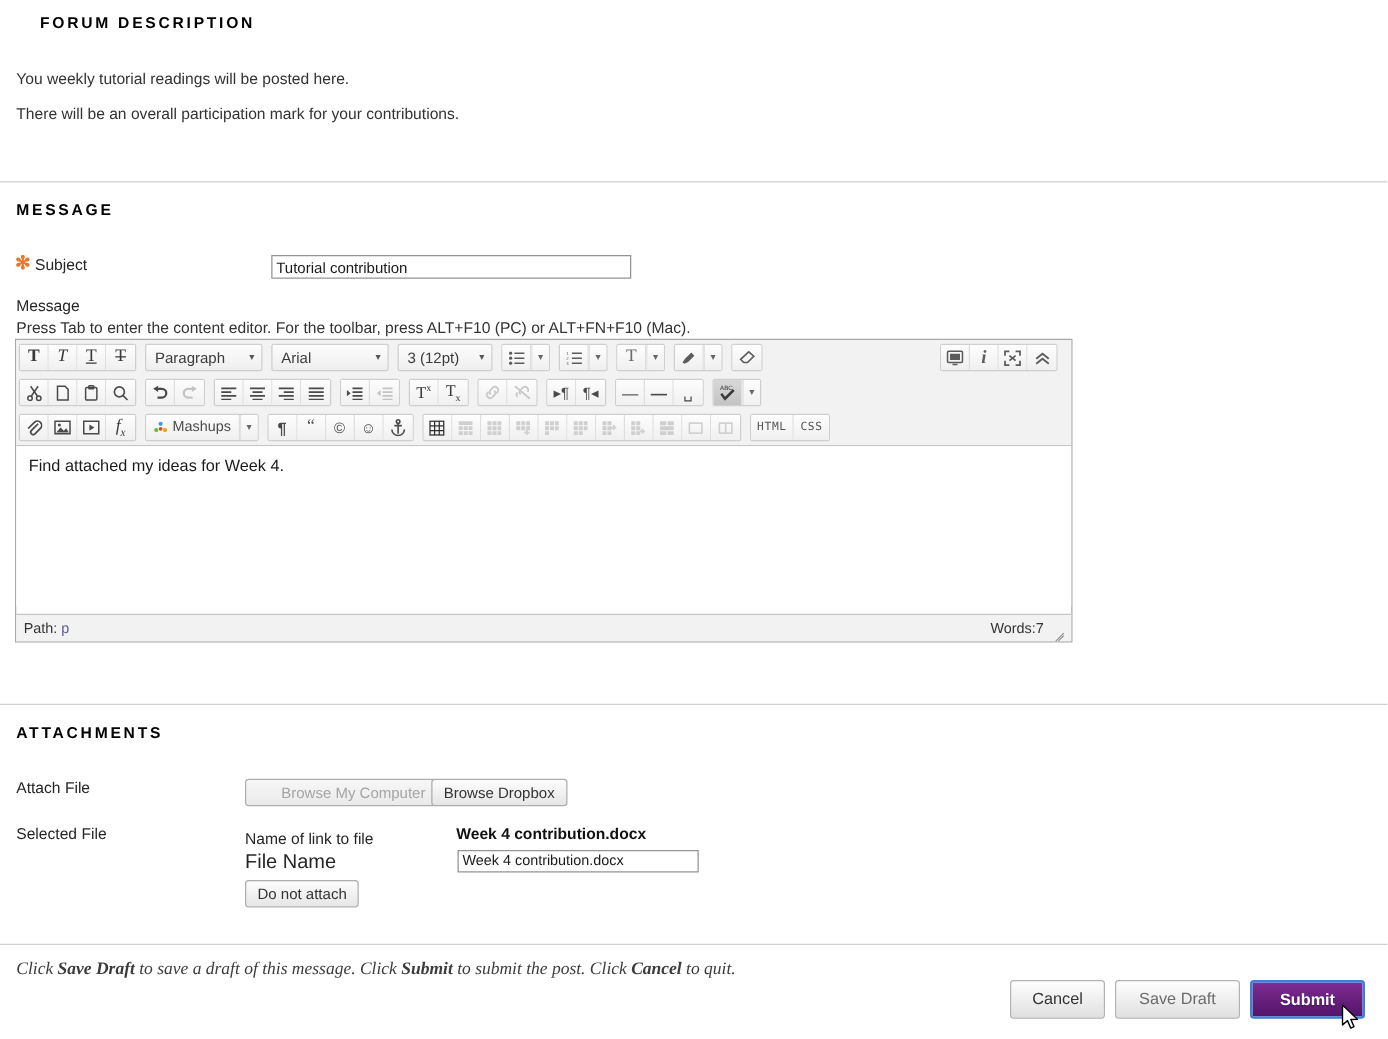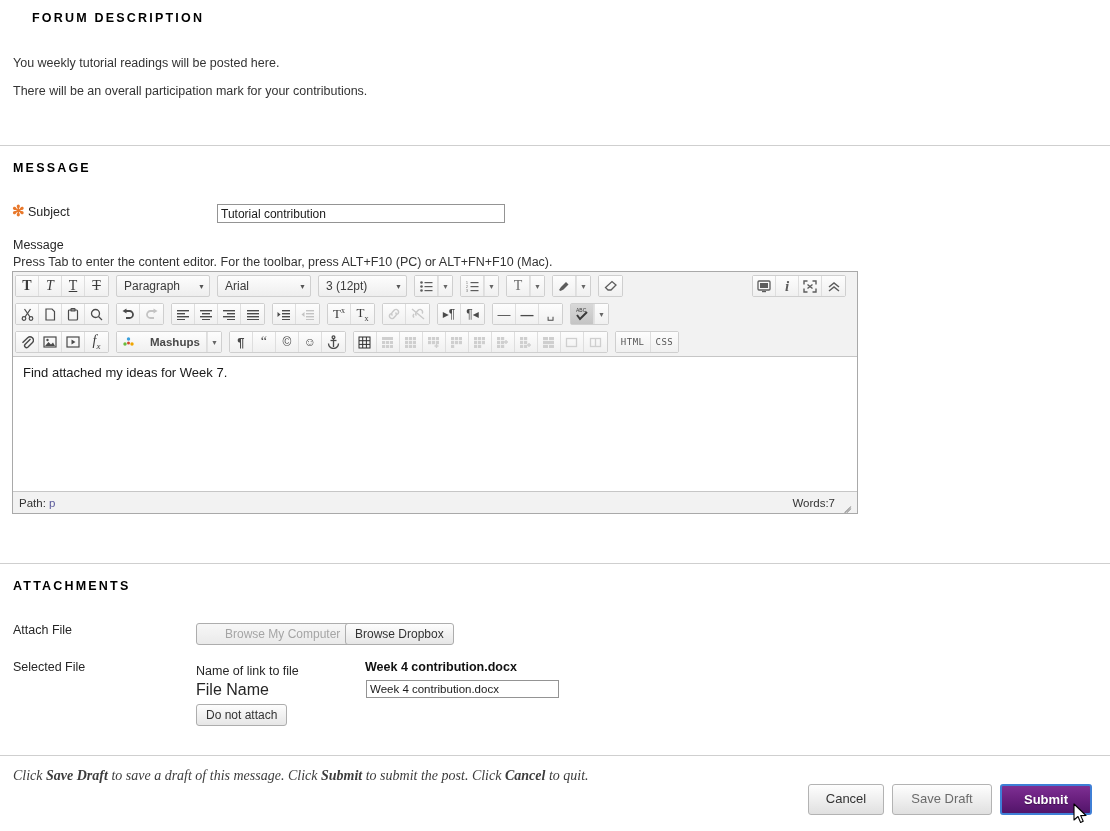--- a/index.html
+++ b/index.html
@@ -117,27 +117,27 @@
     margin-right: 7px;
     padding: 0 4px 0 7px;
     font-size: 12px;
     color: #3b3b3b;
     cursor: pointer;
     user-select: none;
   }
   .sel .arrow { font-size: 7px; color: #555; margin-left: 10px; }
   #sel-format { width: 94px; }
   #sel-font { width: 94px; }
-  #sel-size { width: 89px; }
+  #sel-size { width: 76px; }
   .right-group { position: absolute; right: 4px; top: 3px; display: flex; }
   .tbtn svg { display: block; }
   .mashups-btn {
-    display: flex; align-items: center; gap: 16px;
+    display: flex; align-items: center; gap: 4px;
     padding: 0 6px; height: 20px;
-    font-size: 11.5px; font-weight: bold; color: #4a4a4a;
+    font-size: 11.5px; font-weight: normal; color: #4a4a4a;
     background: linear-gradient(#fdfdfd, #f0f0f0);
     border-right: 1px solid #dedede;
     cursor: pointer;
   }
   .htmlcss {
     font-family: "DejaVu Sans Mono", monospace;
     font-size: 9px; letter-spacing: .5px;
     color: #555; padding: 0 5px; width: auto;
   }
   .editor-body {
@@ -760,21 +760,21 @@
         </div>
 
         <div class="tgroup">
           <div class="tbtn htmlcss">HTML</div>
           <div class="tbtn htmlcss">CSS</div>
         </div>
       </div>
     </div>
 
     <div class="editor-body">
-      <div>Find attached my ideas for Week 7.</div>
+      <div>Find attached my ideas for Week 4.</div>
     </div>
 
     <div class="editor-status">
       <div class="status-path">
         <span>Path:</span>
         <span class="p">p</span>
       </div>
       <div class="status-right">
         <span>Words:7</span>
         <span class="resize-grip">

